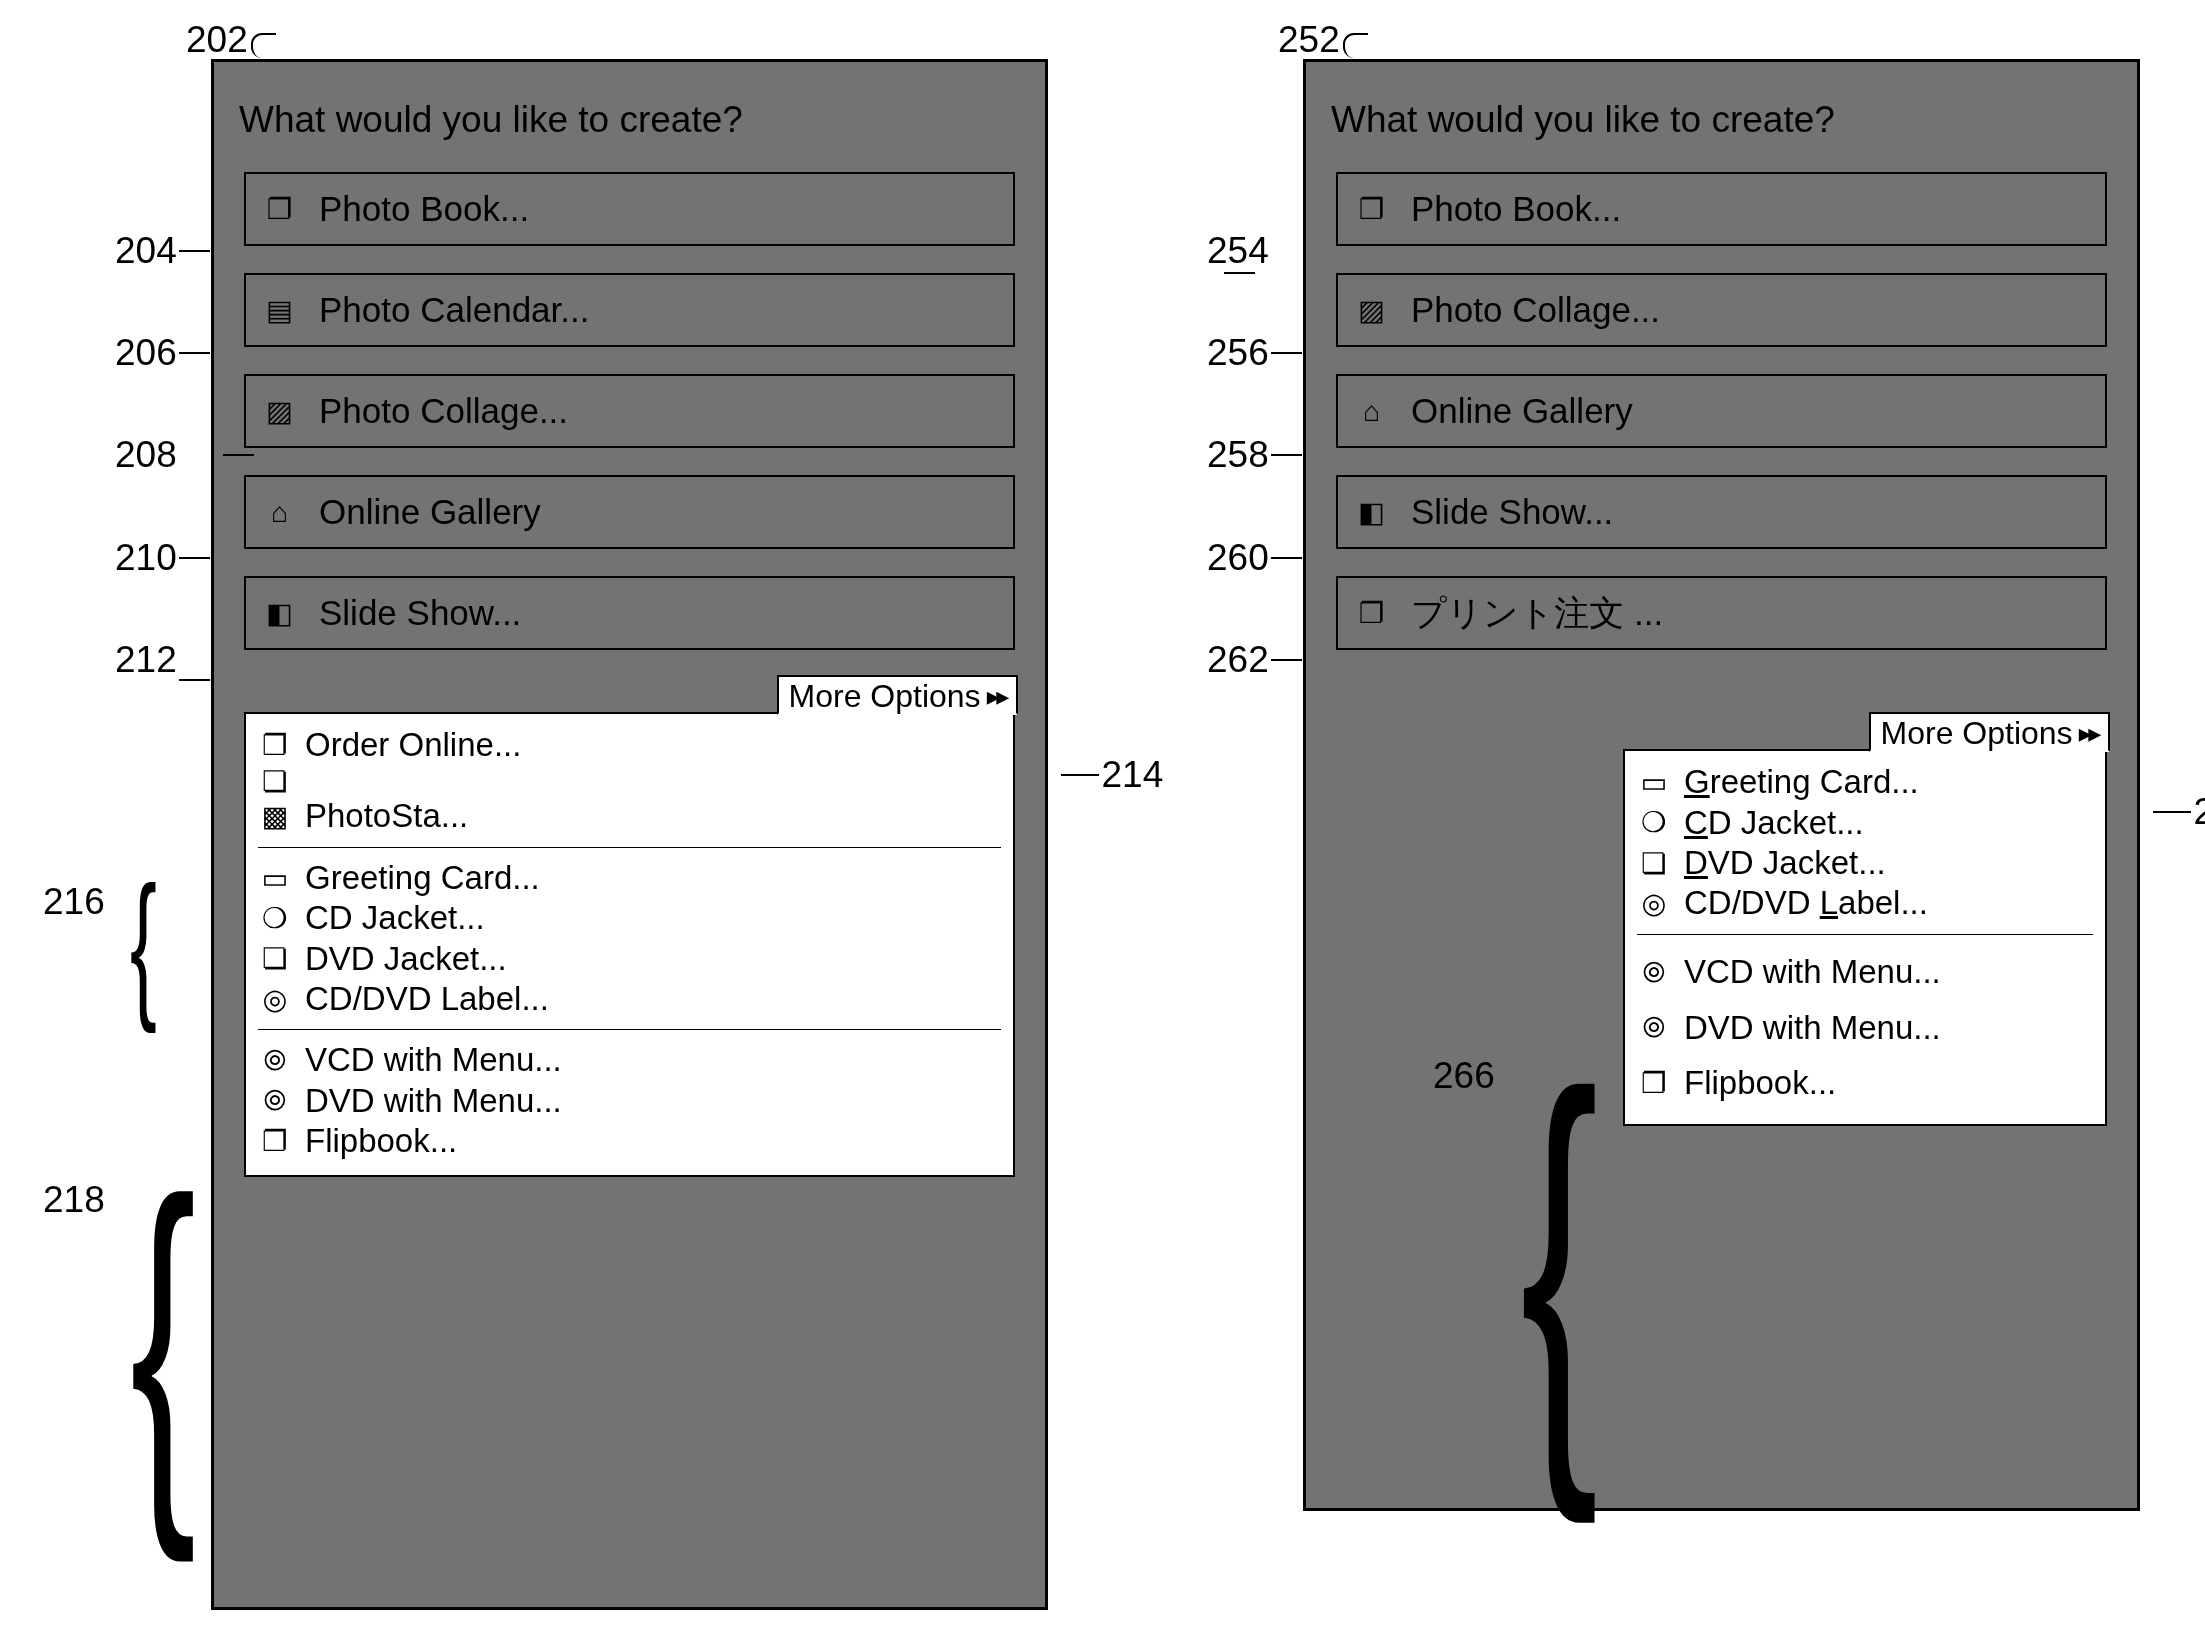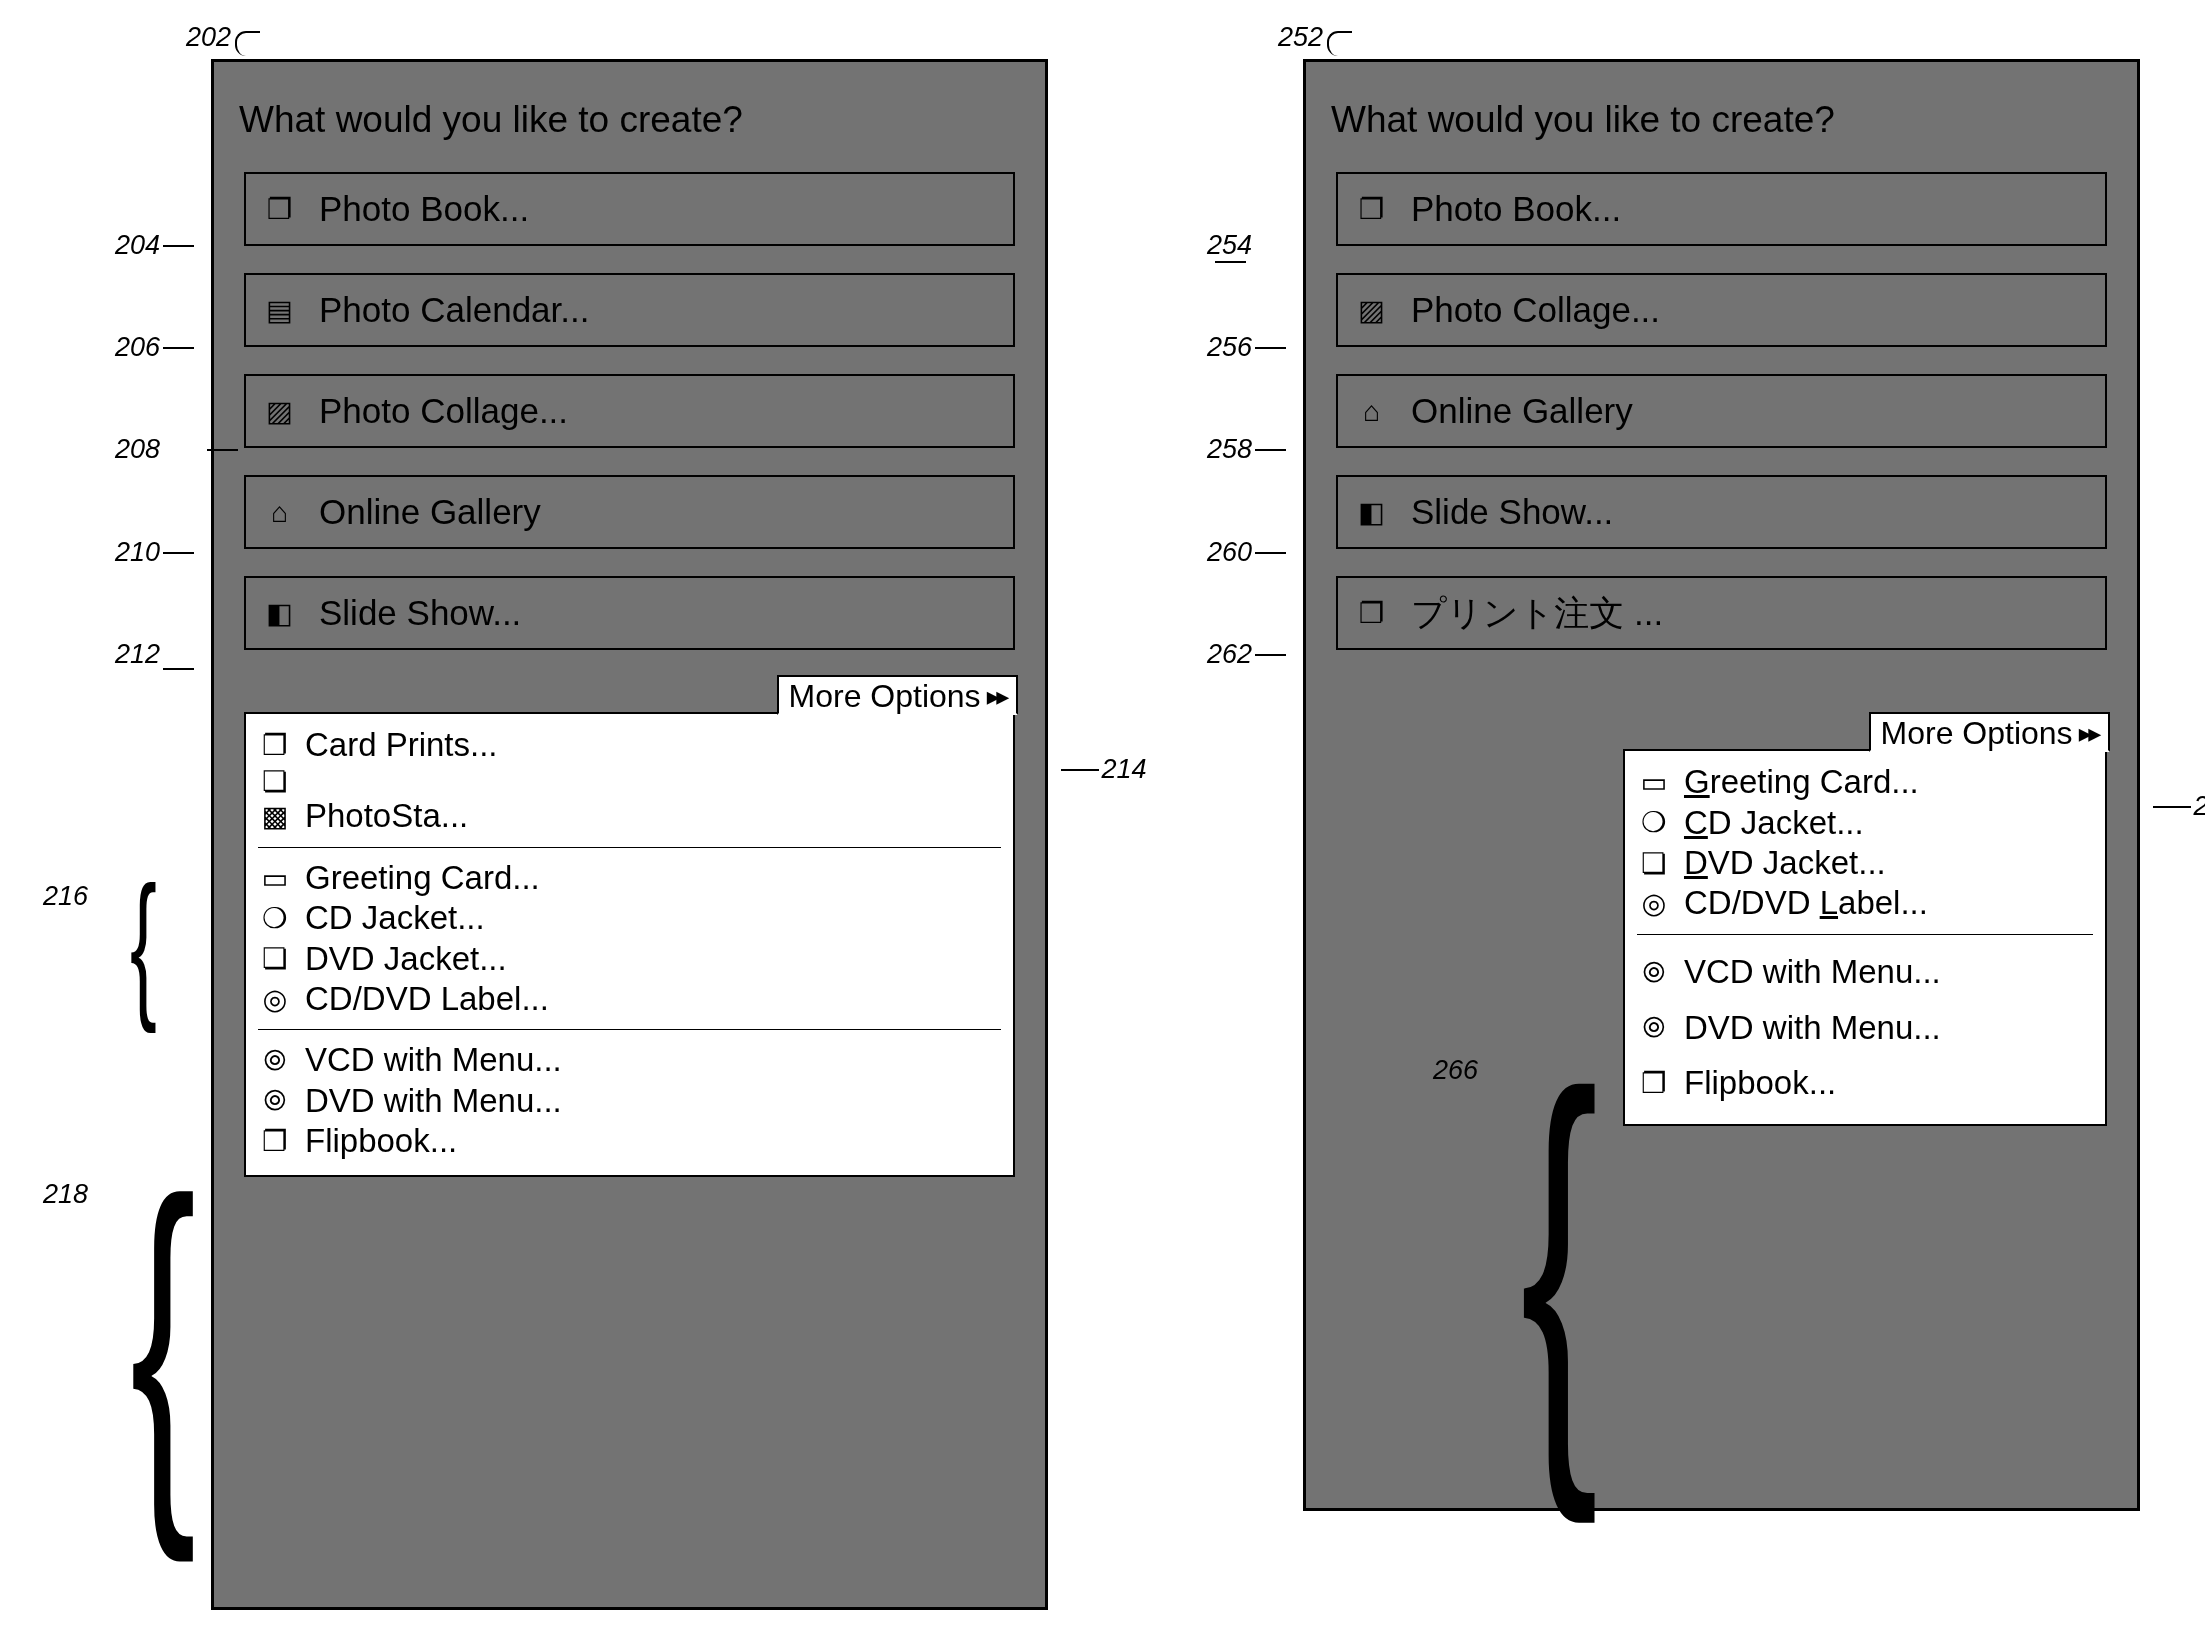--- a/index.html
+++ b/index.html
@@ -73,24 +73,23 @@
   }
   .row .icon { width: 33px; flex:0 0 33px; text-align:center; }
   .sep { border: none; border-top: 1.9px solid #000; margin: 10px 0; }
 
   .icon { font-size: 28.5px; line-height:1; }
   .chevrons { font-size: 26px; letter-spacing:-3.7px; }
 
   
   .ref {
     position: absolute;
-    font-size: 27px;
+    font-size: 37px;
     display: flex;
     align-items: center;
-    font-style: italic;
   }
   .ref .hook {
     display:inline-block;
     width: 25px; height: 25px;
     border-left: 2.5px solid #000;
     border-bottom: 2.5px solid #000;
     border-bottom-left-radius: 11px;
     margin-left: 3.7px;
     margin-top: -12.4px;
   }
@@ -156,21 +155,21 @@
     </div>
 
     <div class="more-tab" style="margin-top:62px;">
       <div class="more-label">
         <span>More Options</span>
         <span class="chevrons">▸▸</span>
       </div>
       <div class="more-box">
         <div class="row">
           <span class="icon">❐</span>
-          <span>Card Prints...</span>
+          <span>Order Online...</span>
         </div>
         <div class="row">
           <span class="icon">❏</span>
         </div>
         <div class="row">
           <span class="icon">▩</span>
           <span>PhotoSta...</span>
         </div>
         <hr class="sep">
         <div class="row">

